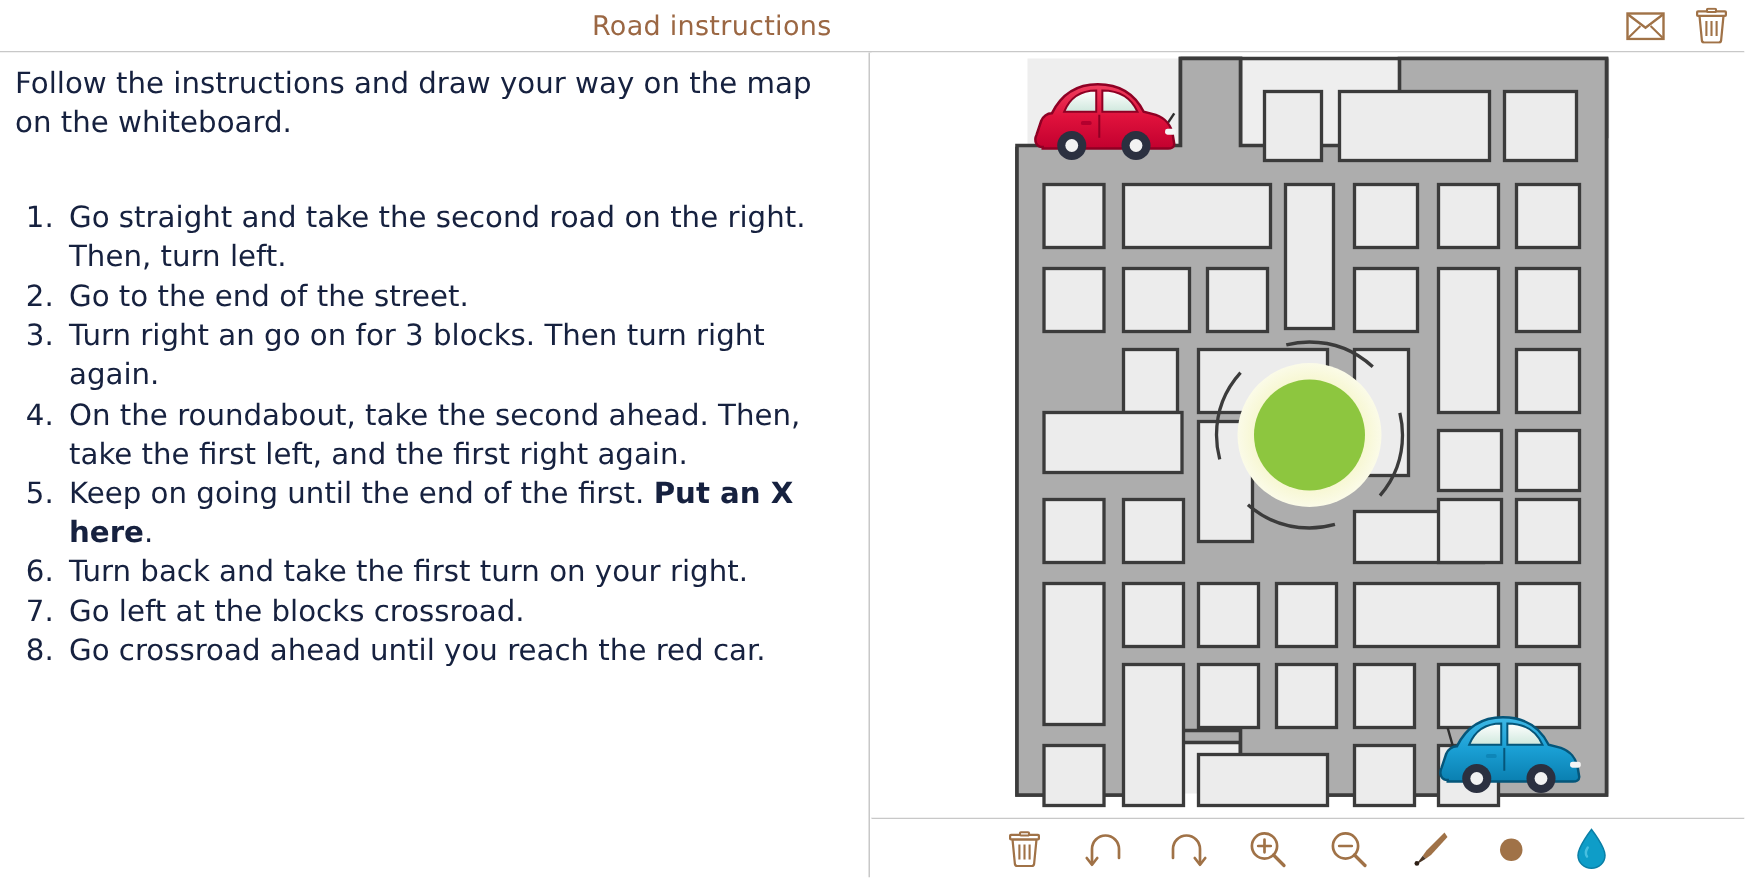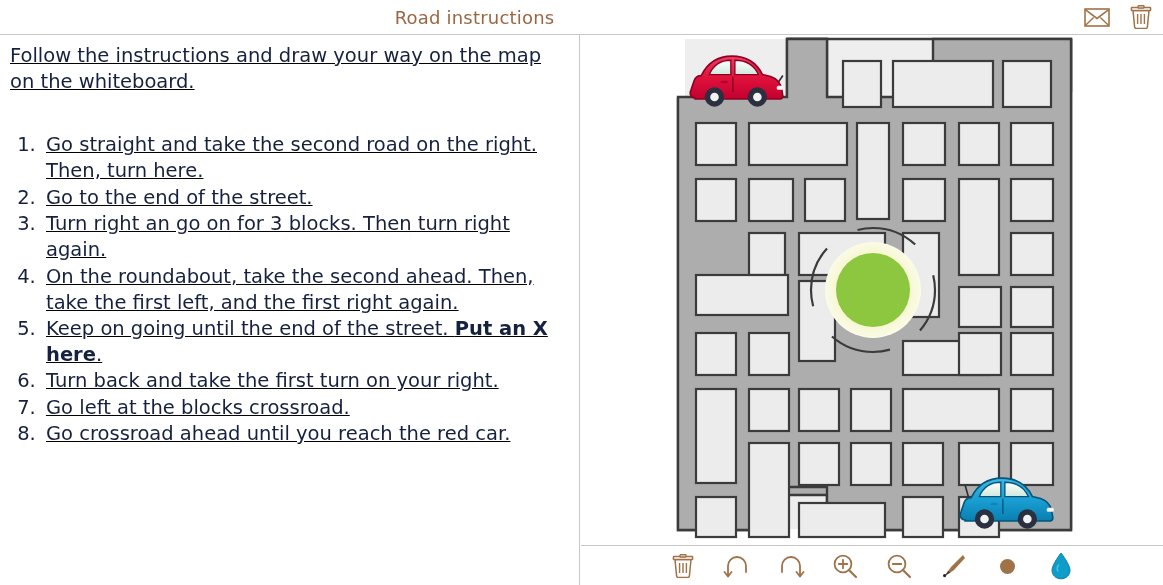--- a/index.html
+++ b/index.html
@@ -58,21 +58,20 @@
   #left-panel {
     position: absolute;
     left: 0; top: 35px;
     width: 580px;
     height: 550px;
     background: #ffffff;
     border-right: 1px solid #c8c8c8;
     box-sizing: border-box;
     padding: 6px 10px 0 8px;
     overflow: hidden;
-    text-decoration: underline;
   }
   #intro-text {
     font-size: 19.5px;
     line-height: 1.32;
     color: #16213f;
     margin: 0 0 0 2px;
     padding-top: 2px;
   }
   #instruction-list {
     margin: 38px 0 0 0;
@@ -145,25 +144,25 @@
           <rect x="8" y="0.8" width="6" height="2.2" rx="0.6" fill="#ffffff" stroke="#a07247" stroke-width="1.4"></rect>
           <path d="M7.6 9 v10 M11 9 v10 M14.4 9 v10" stroke="#a07247" stroke-width="1.4" fill="none"></path>
         </svg>
       </div>
     </div>
   </div>
 
   <div id="left-panel">
     <p id="intro-text">Follow the instructions and draw your way on the map on the whiteboard.</p>
     <ol id="instruction-list">
-      <li><span>Go straight and take the second road on the right. Then, turn here.</span></li>
+      <li><span>Go straight and take the second road on the right. Then, turn left.</span></li>
       <li><span>Go to the end of the street.</span></li>
       <li><span>Turn right an go on for 3 blocks. Then turn right again.</span></li>
       <li><span>On the roundabout, take the second ahead. Then, take the first left, and the first right again.</span></li>
-      <li><span>Keep on going until the end of the street. </span><b>Put an X here</b><span>.</span></li>
+      <li><span>Keep on going until the end of the first. </span><b>Put an X here</b><span>.</span></li>
       <li><span>Turn back and take the first turn on your right.</span></li>
       <li><span>Go left at the blocks crossroad.</span></li>
       <li><span>Go crossroad ahead until you reach the red car.</span></li>
     </ol>
   </div>
 
   <div id="right-panel">
     <svg id="map-svg" width="582" height="511" viewBox="0 0 582 511">
       <defs>
         <clipPath id="clip-roundabout-hole">

